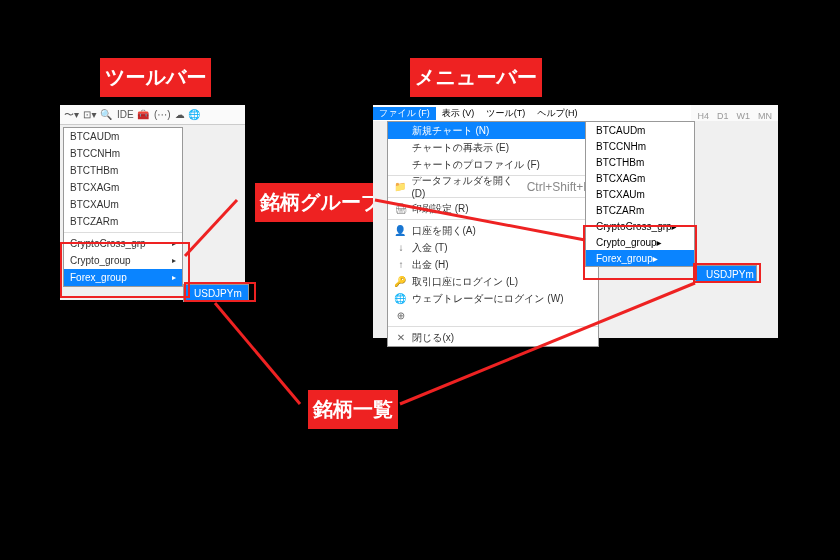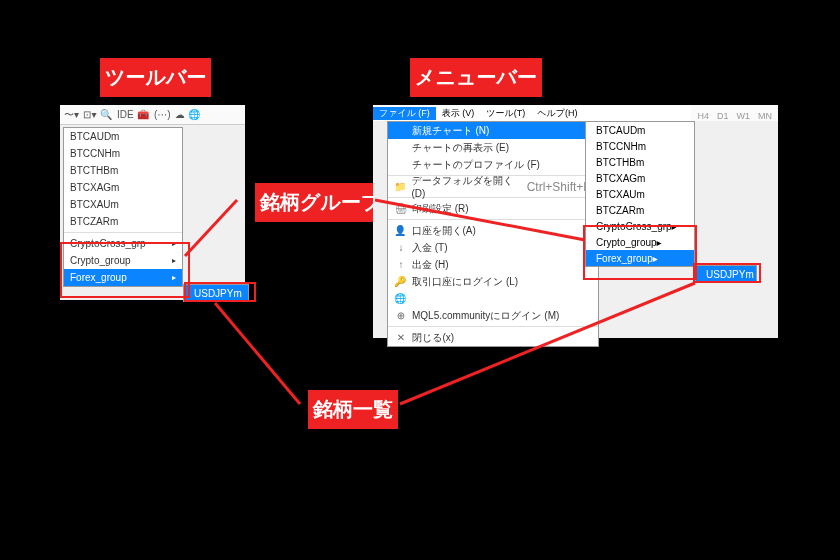--- a/index.html
+++ b/index.html
@@ -122,24 +122,24 @@
       <div class="row">
         <span class="ic">↑</span>
         <span>出金 (H)</span>
       </div>
       <div class="row">
         <span class="ic">🔑</span>
         <span>取引口座にログイン (L)</span>
       </div>
       <div class="row">
         <span class="ic">🌐</span>
+        <span>ウェブトレーダーにログイン (W)</span>
       </div>
       <div class="row">
         <span class="ic">⊕</span>
-        <span>MQL5.communityにログイン (M)</span>
       </div>
       <div class="sep"></div>
       <div class="row">
         <span class="ic">✕</span>
         <span>閉じる(x)</span>
       </div>
     </div>
   <div class="sub" style="left:212px;top:16px;width:110px">
     <div class="row">BTCAUDm</div>
     <div class="row">BTCCNHm</div>

